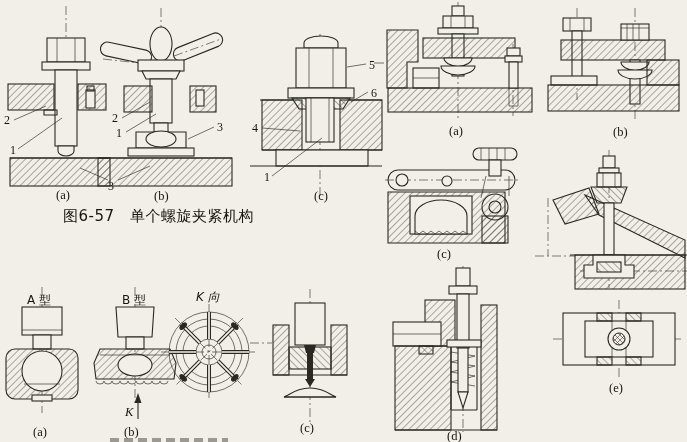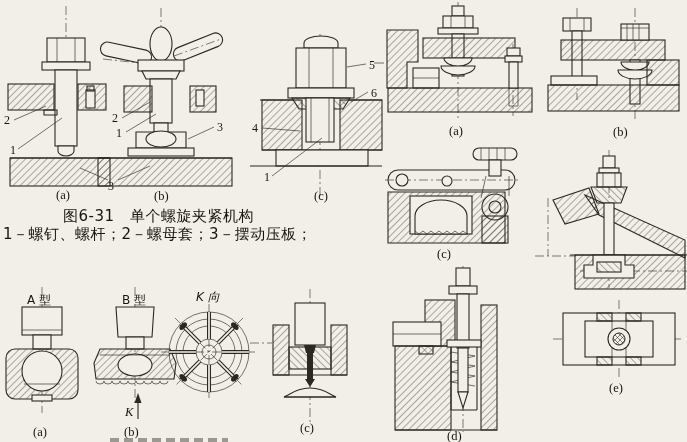--- a/index.html
+++ b/index.html
@@ -112,22 +112,21 @@
       <path class="ln" d="M250 166 H382"></path>
       <path class="lnthin" d="M272 176 L322 138 M366 64 L347 67 M374 63 H384 M368 92 L351 102 M262 128 L300 131"></path>
       <text class="co" x="369" y="69">5</text>
       <text class="co" x="371" y="97">6</text>
       <text class="co" x="252" y="132">4</text>
       <text class="co" x="264" y="181">1</text>
       <text class="sub" x="314" y="200">(c)</text>
     </g>
   </svg>
 
-  <div class="cap" style="left:63px;top:209px">图6-31　单个螺旋夹紧机构</div>
-  <div class="cap" style="left:3px;top:227px">1－螺钉、螺杆；2－螺母套；3－摆动压板；</div>
+  <div class="cap" style="left:63px;top:209px">图6-57　单个螺旋夹紧机构</div>
 
   <svg style="left:0;top:283px" width="390" height="159" viewBox="0 0 390 159">
 
     <text class="cjk" x="27" y="21">A 型</text>
     <g>
       <path class="cl" d="M42 4 V130"></path>
       <rect class="ln fillw" x="22" y="24" width="40" height="28"></rect>
       <path class="lnthin" d="M22 47 H62"></path>
       <rect class="ln fillw" x="33" y="52" width="18" height="14"></rect>
       <rect class="hatch" x="6" y="66" width="72" height="50" rx="9"></rect>

